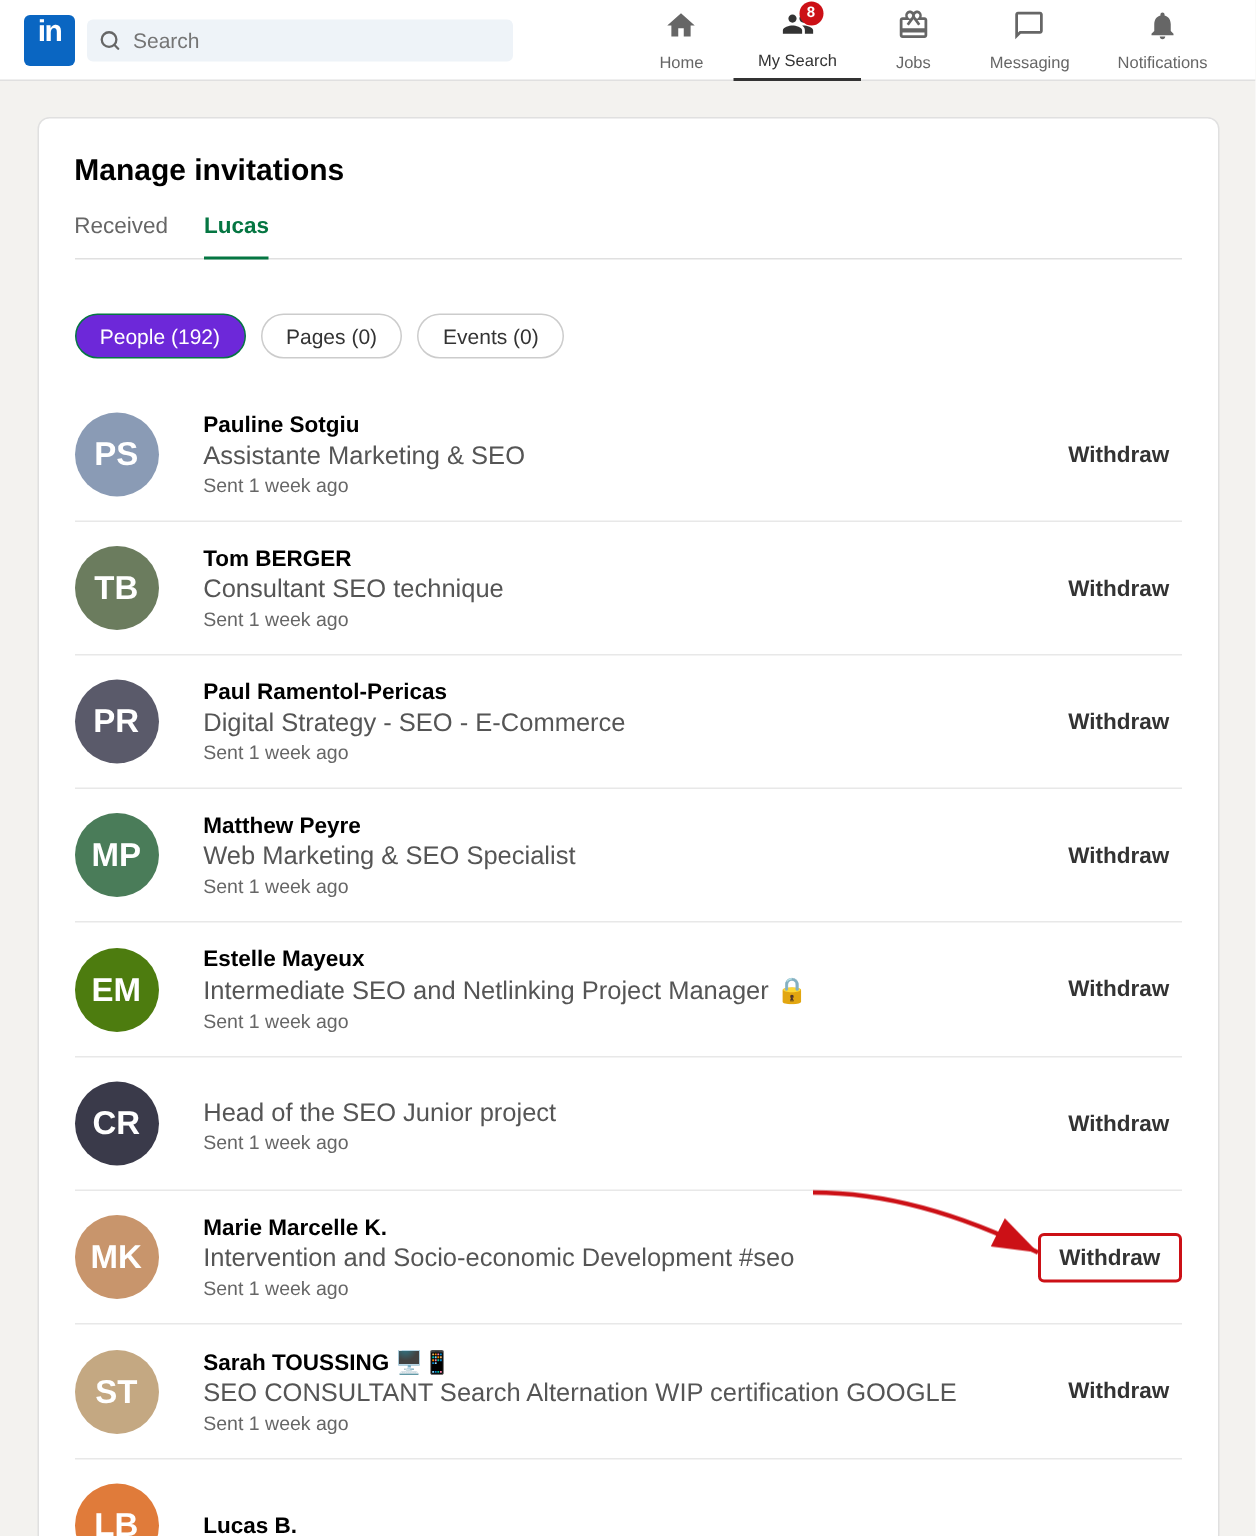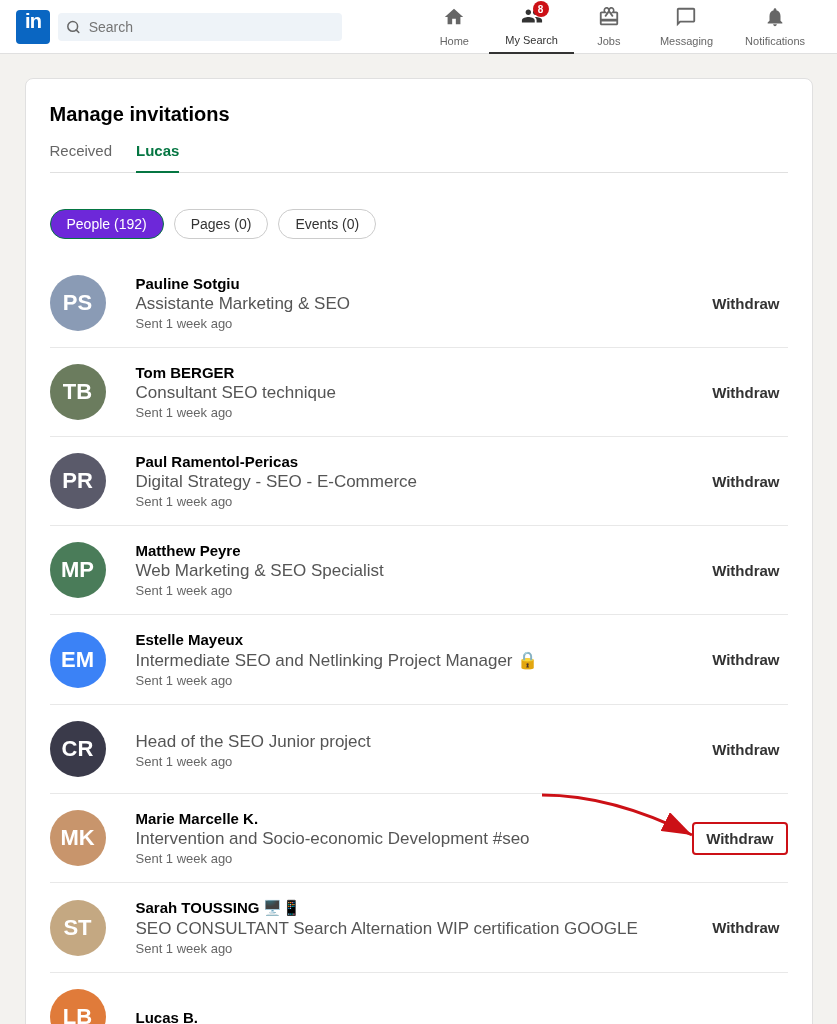--- a/index.html
+++ b/index.html
@@ -236,21 +236,21 @@
         <div class="invitation-item">
           <div class="avatar" style="background: rgb(74, 124, 89);">MP</div>
           <div class="person-info">
             <div class="person-name">Matthew Peyre</div>
             <div class="person-title">Web Marketing &amp; SEO Specialist</div>
             <div class="person-sent">Sent 1 week ago</div>
           </div>
           <button class="withdraw-btn">Withdraw</button>
         </div>
         <div class="invitation-item">
-          <div class="avatar" style="background: #3b82f6; text-align: center;">EM</div>
+          <div class="avatar" style="background: #4d7c0f; text-align: center;">EM</div>
           <div class="person-info">
             <div class="person-name">Estelle Mayeux</div>
             <div class="person-title">Intermediate SEO and Netlinking Project Manager 🔒</div>
             <div class="person-sent">Sent 1 week ago</div>
           </div>
           <button class="withdraw-btn">Withdraw</button>
         </div>
         <div class="invitation-item">
           <div class="avatar" style="background: rgb(58, 58, 74);">CR</div>
           <div class="person-info">

